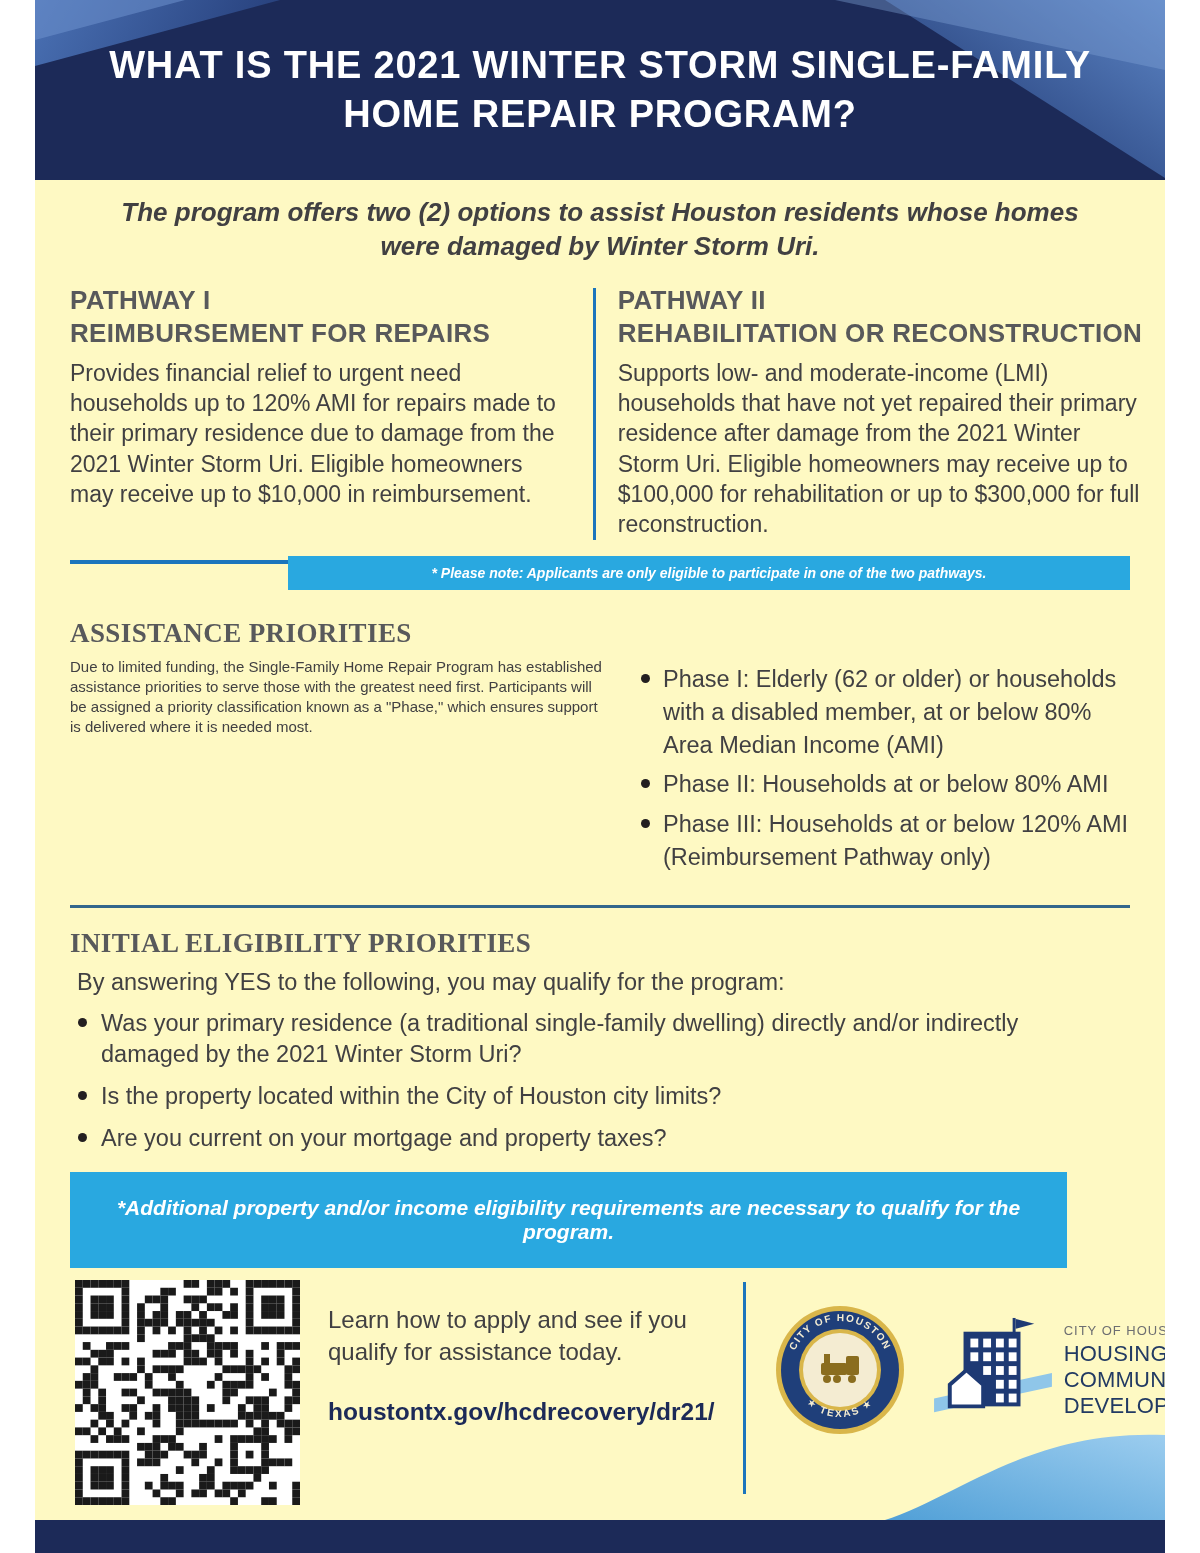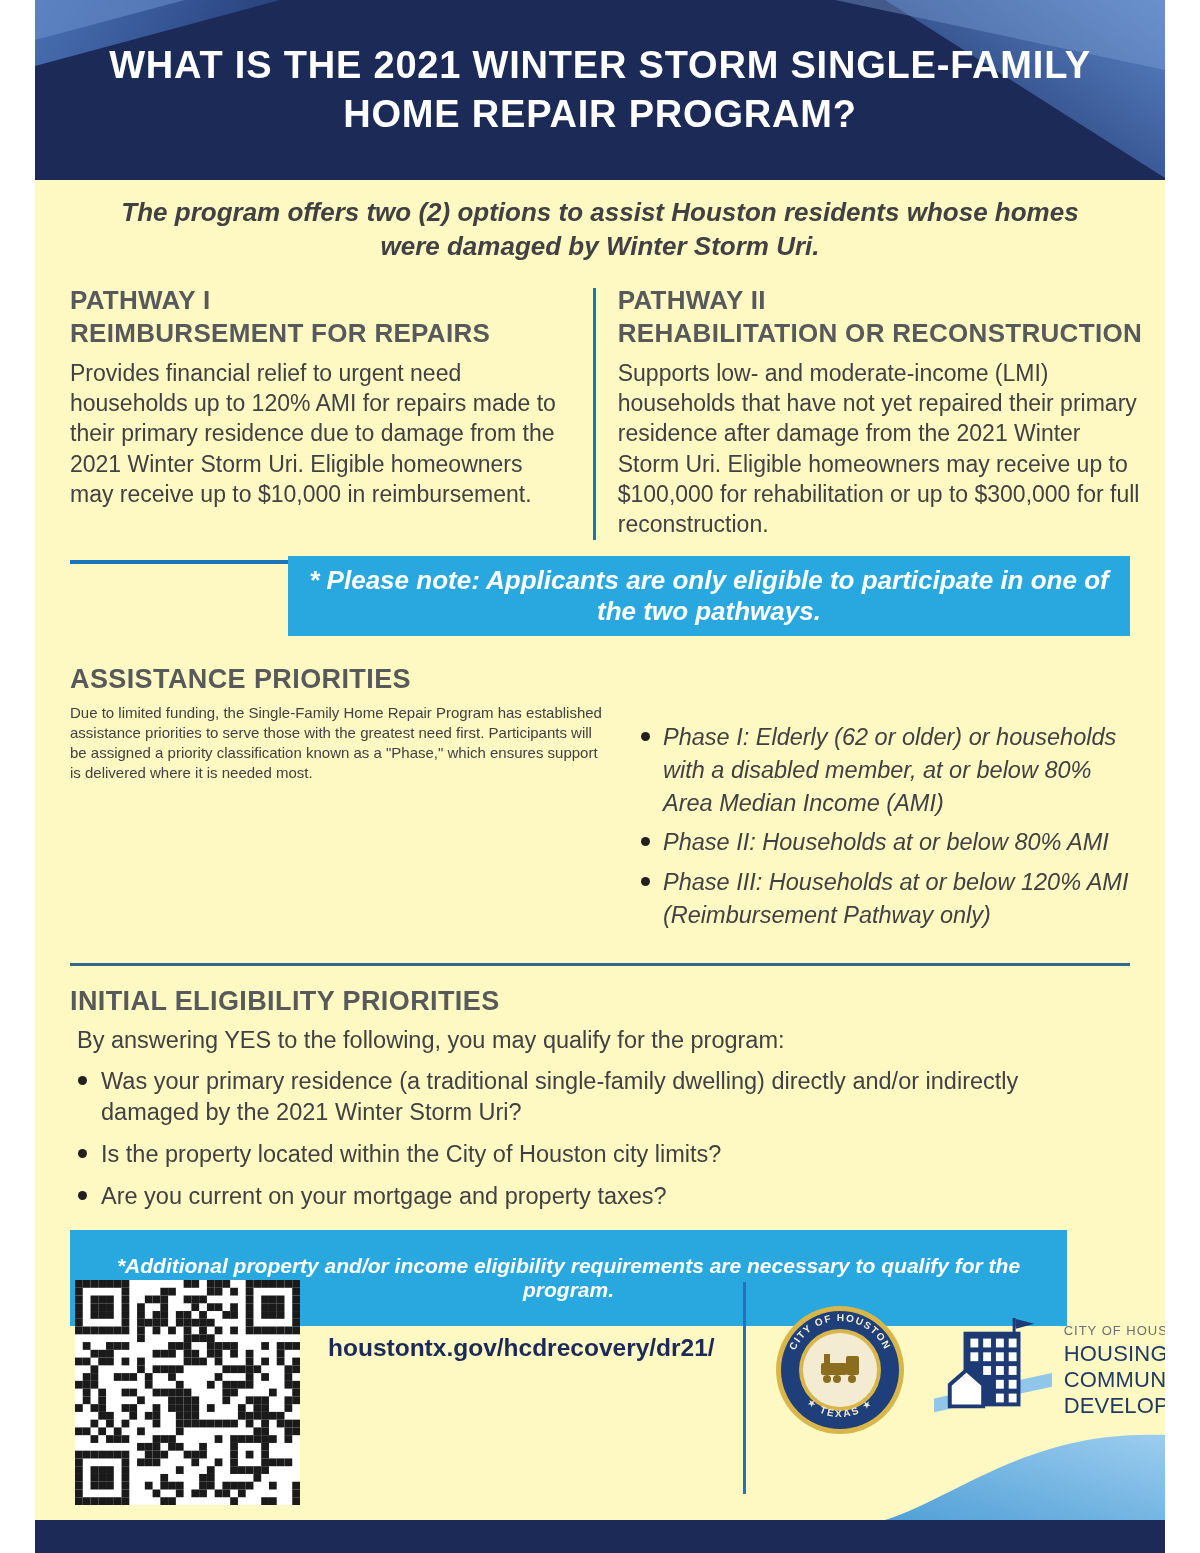--- a/index.html
+++ b/index.html
@@ -64,32 +64,33 @@
     width: 3px; background: #1b75bc; margin: 4px 22px 0 22px; flex: 0 0 3px;
   }
 
   
   .note-row { display: flex; align-items: flex-start; margin: 16px 35px 0 35px; }
   .note-row .lead-line { width: 218px; height: 4px; background: #1b75bc; margin-top: 4px; flex: 0 0 218px; }
   .note-bar {
     background: #29a8e0; color: #ffffff; font-style: italic; font-weight: 700;
     display: flex; align-items: center; justify-content: center; text-align: center;
   }
-  .note-bar.first { flex: 1; font-size: 26px; padding: 9px 4px; }
+  .note-bar.first { flex: 1; font-size: 14px; padding: 9px 4px; }
   .note-bar.second { margin: 18px 98px 0 35px; font-size: 21px; padding: 24px 16px; }
 
   
   .sec-heading {
     color: #58595b; font-size: 27px; font-weight: 800; letter-spacing: 0.4px;
     margin: 28px 35px 0 35px;
+    font-family: Liberation Serif, serif;
   }
   .assist-cols { display: flex; gap: 34px; padding: 6px 35px 0 35px; }
   .assist-cols .col-left { flex: 0 0 535px; font-size: 15px; line-height: 1.33; color: #414042; padding-top: 2px; }
   .assist-cols .col-right { flex: 1; }
-  ul.dot-list { list-style: none; margin-top: 20px; font-style: italic; }
+  ul.dot-list { list-style: none; margin-top: 8px; }
   ul.dot-list li {
     position: relative; padding-left: 24px; font-size: 23.5px; line-height: 1.4;
     color: #414042; margin-bottom: 7px;
   }
   ul.dot-list li::before {
     content: ""; position: absolute; left: 2px; top: 11px;
     width: 9px; height: 9px; border-radius: 50%; background: #231f20;
   }
 
   .steel-rule { height: 3px; background: #33678c; margin: 24px 35px 0 35px; }
@@ -578,20 +579,21 @@
           <rect x="88" y="224" width="8" height="8"></rect>
           <rect x="96" y="224" width="8" height="8"></rect>
           <rect x="160" y="224" width="8" height="8"></rect>
           <rect x="192" y="224" width="8" height="8"></rect>
           <rect x="200" y="224" width="8" height="8"></rect>
           <rect x="224" y="224" width="8" height="8"></rect>
         </g>
       </svg>
 
     <div class="apply-block">
+      <p class="apply-text">Learn how to apply and see if you qualify for assistance today.</p>
       <p class="contact">
         <span style="display:block">houstontx.gov/hcdrecovery/dr21/</span>
       </p>
     </div>
 
     <div class="v-rule"></div>
 
     <div class="seal-wrap">
       <svg width="132" height="132" viewBox="0 0 132 132">
         <circle cx="66" cy="66" r="64" fill="#d9b64a"></circle>

